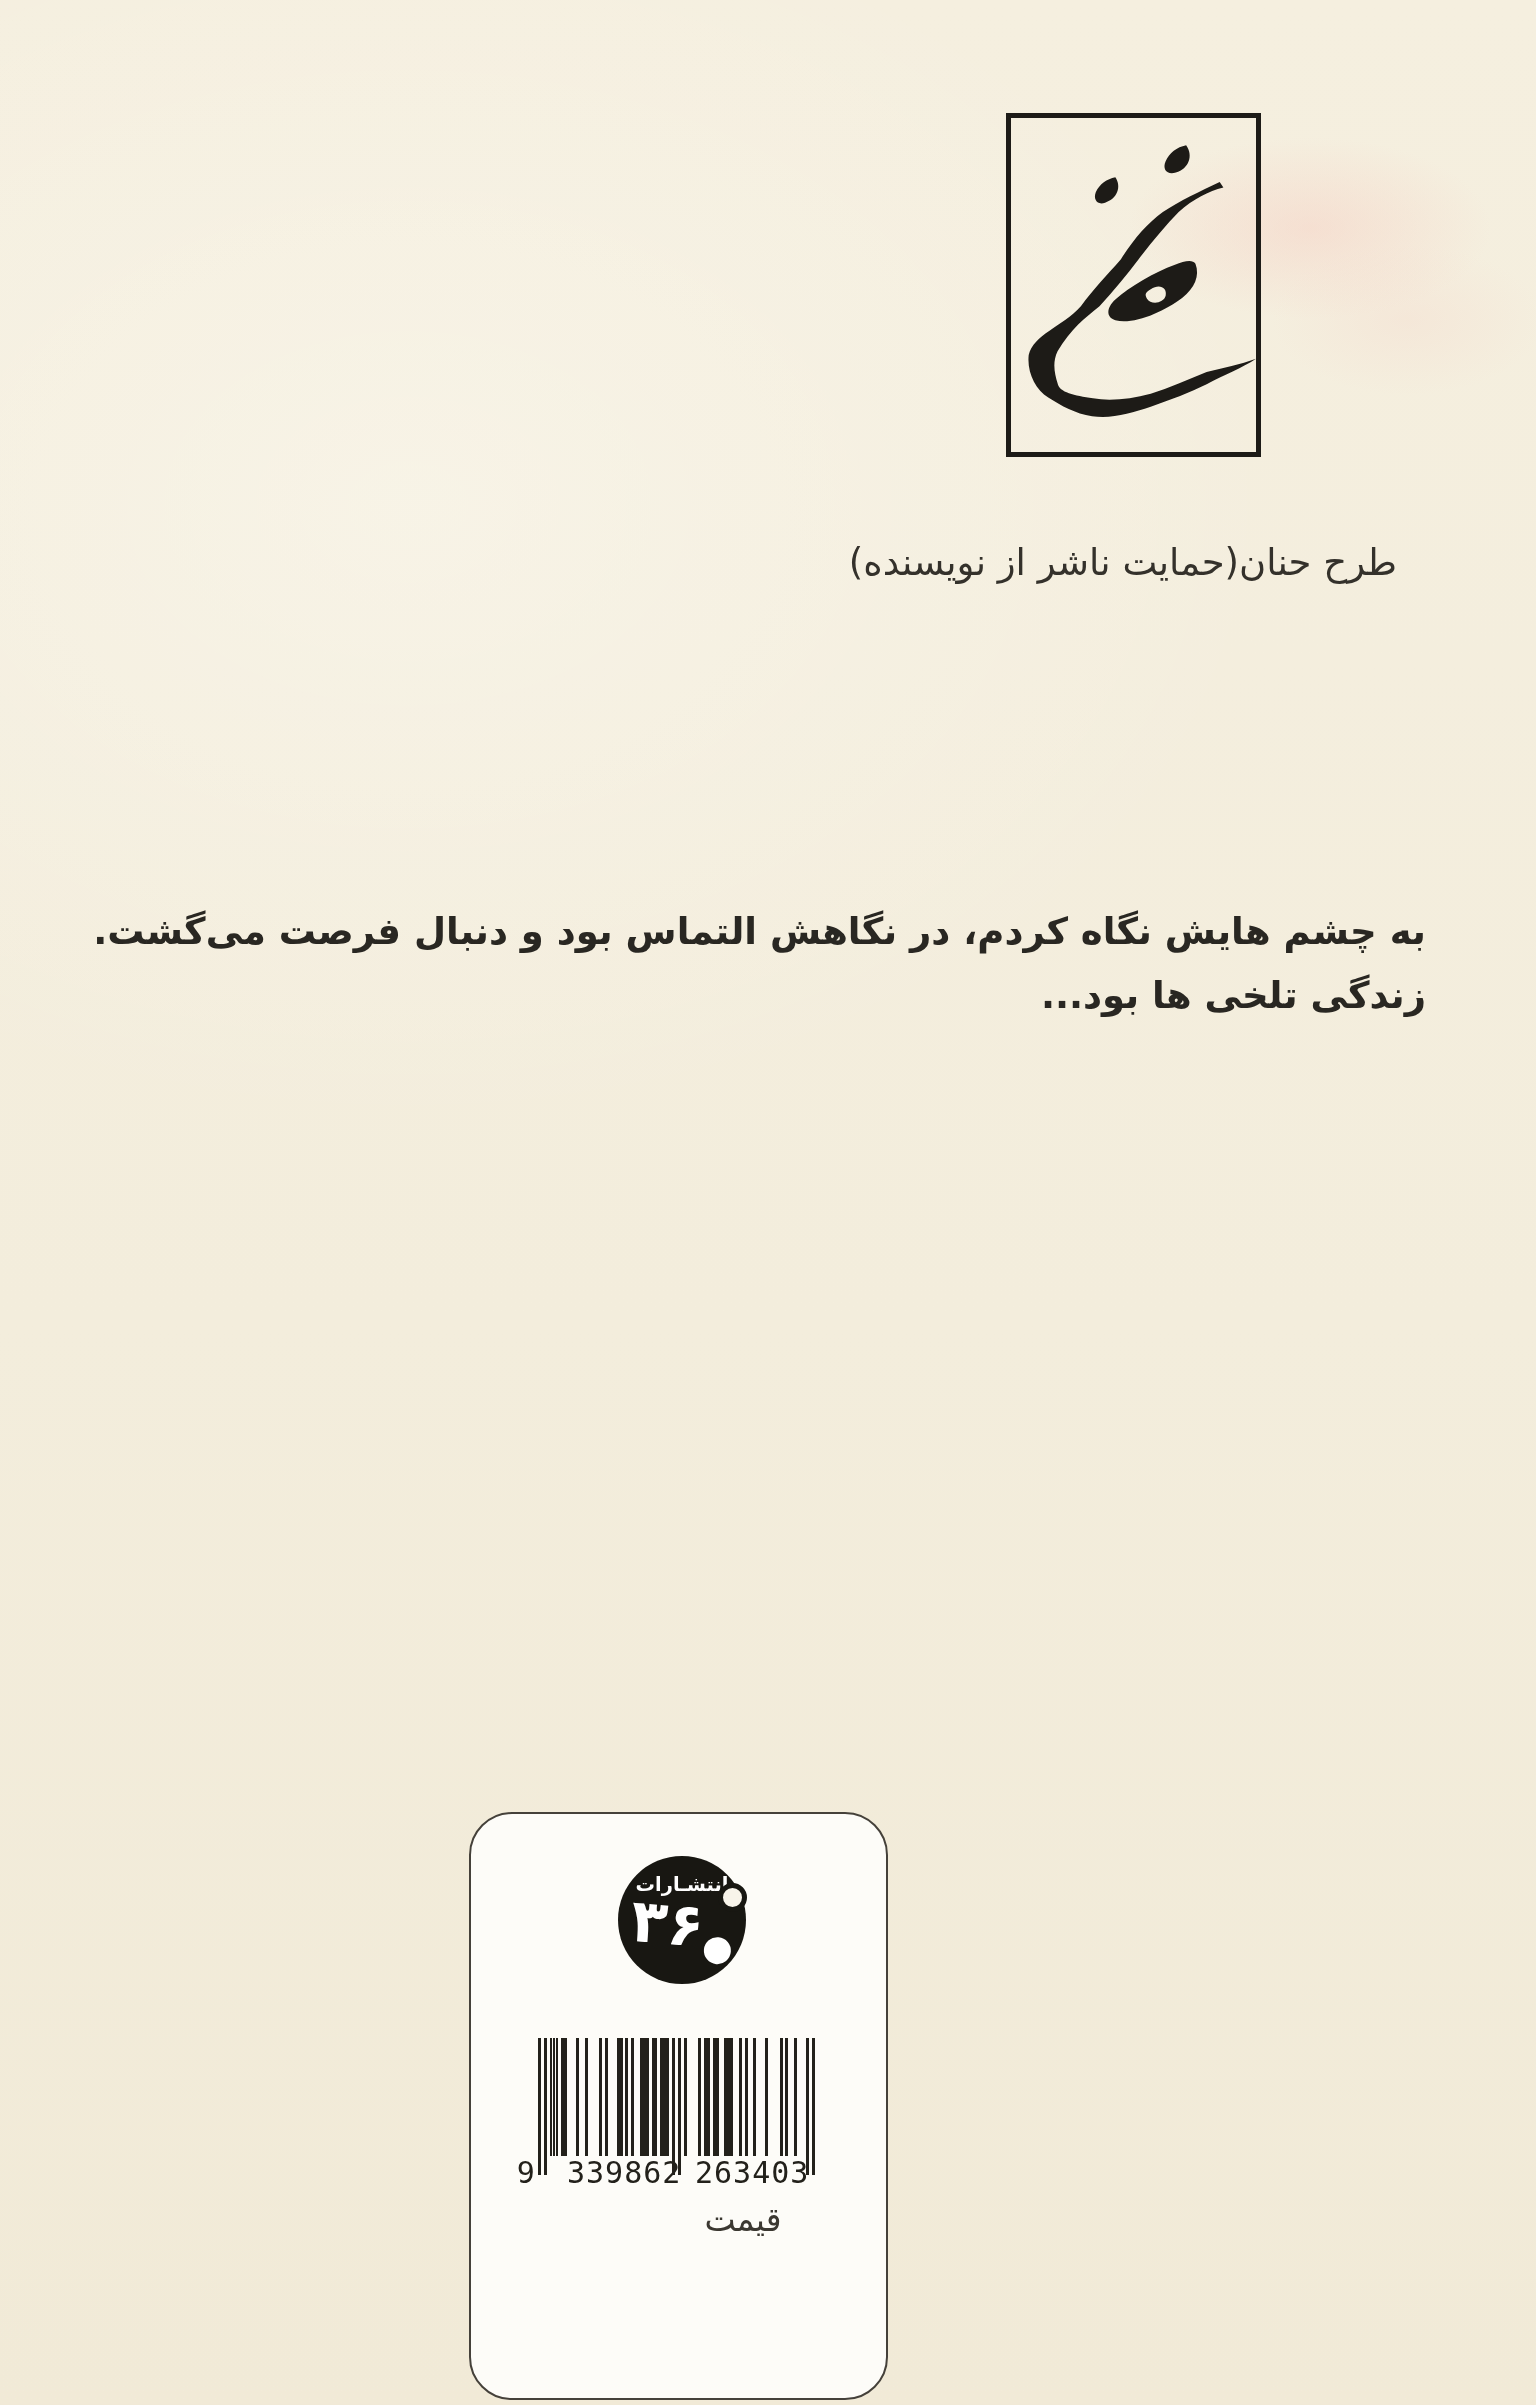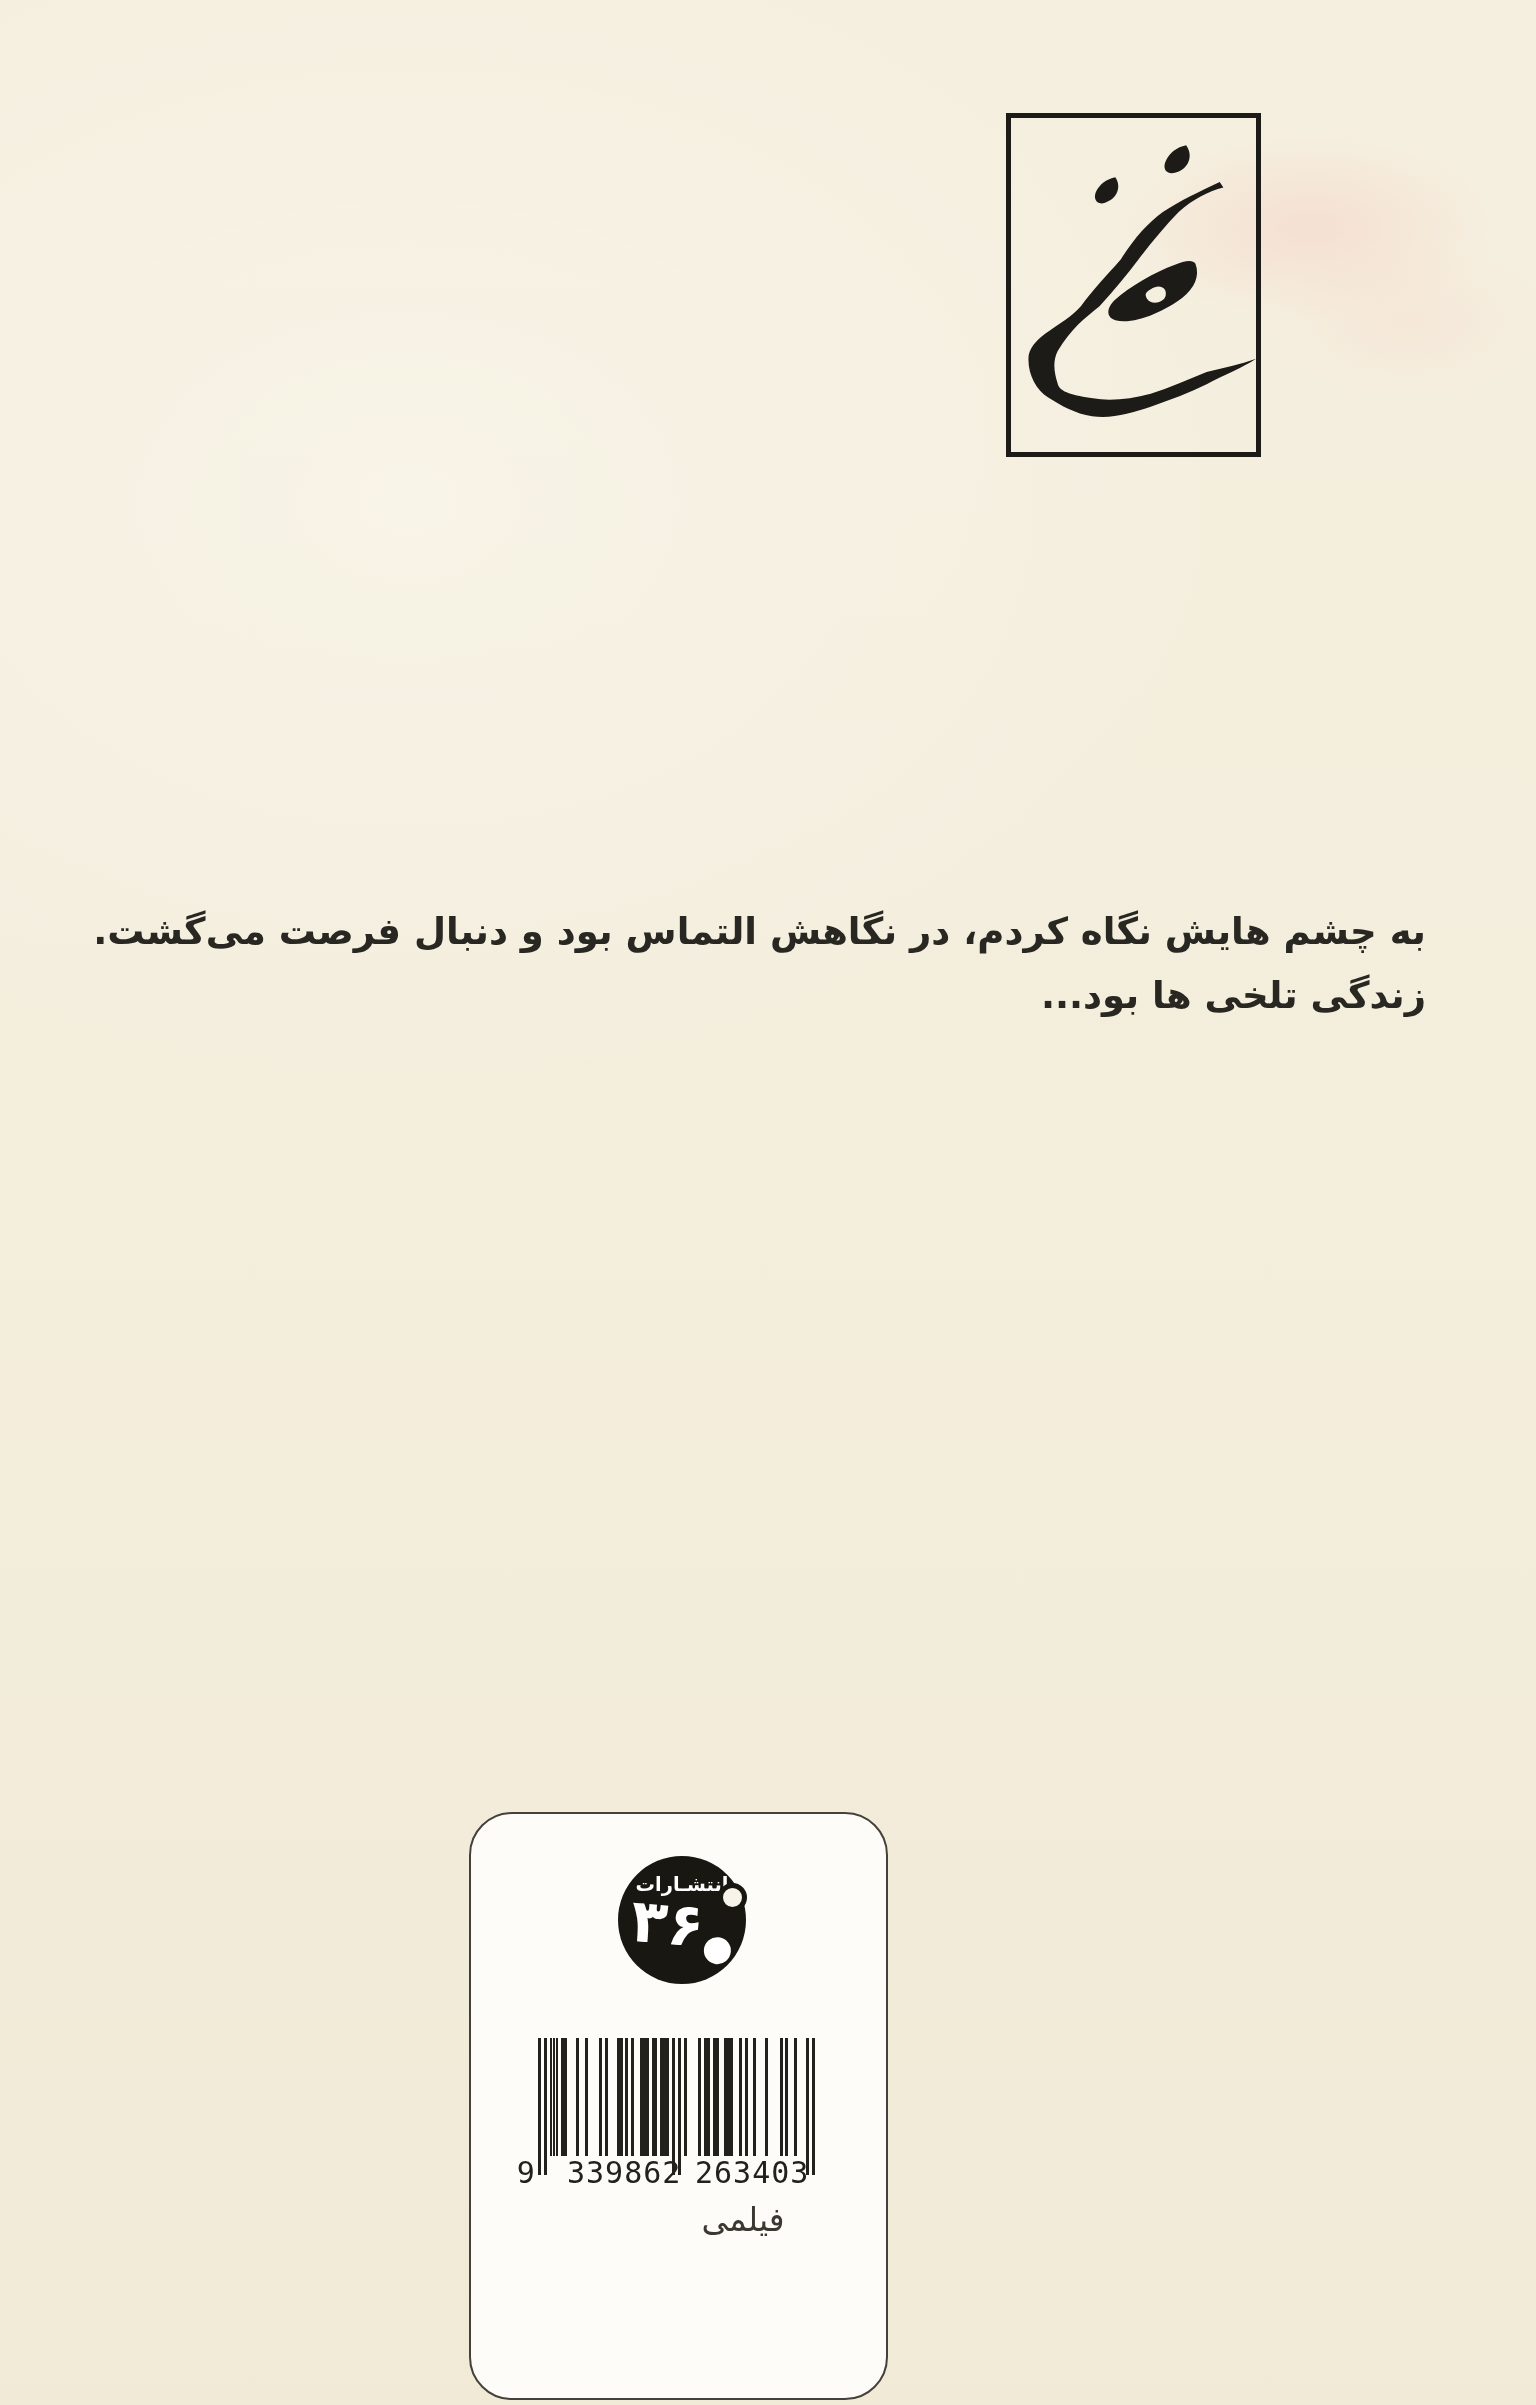--- a/index.html
+++ b/index.html
@@ -122,20 +122,21 @@
                  C 102,212 102,202 112,193
                  C 128,179 154,164 176,156
                  C 186,152 195,150 198,155 Z
                  M 150,182 C 159,176 168,180 166,189
                  C 164,197 150,199 146,192
                  C 143,187 145,185 150,182 Z"></path>
       </g>
     </svg>
   </div>
 
+  <div class="tagline">طرح حنان(حمایت ناشر از نویسنده)</div>
 
   <div class="blurb">
     <div class="line">به چشم هایش نگاه کردم، در نگاهش التماس بود و دنبال فرصت می‌گشت.</div>
     <div class="line last">زندگی تلخی ها بود...</div>
   </div>
 
   <div class="info-card">
 
     <div class="pub-logo">
       <div class="pub-label">انتشـارات</div>
@@ -189,17 +190,17 @@
           <div class="bc-bar" style="left: 247px;"></div>
           <div class="bc-bar" style="left: 256px;"></div>
           <div class="bc-bar guard" style="left: 268px;"></div>
           <div class="bc-bar guard" style="left: 274px;"></div>
         </div>
       <div class="bc-digit lead">9</div>
       <div class="bc-digit g1">339862</div>
       <div class="bc-digit g2">263403</div>
     </div>
 
-    <div class="price">فیلمی</div>
+    <div class="price">قیمت</div>
   </div>
 
 </div>
 
 
 </body></html>

